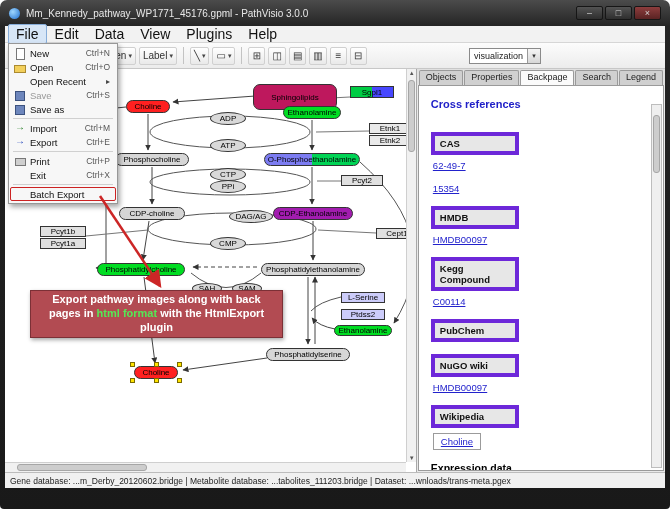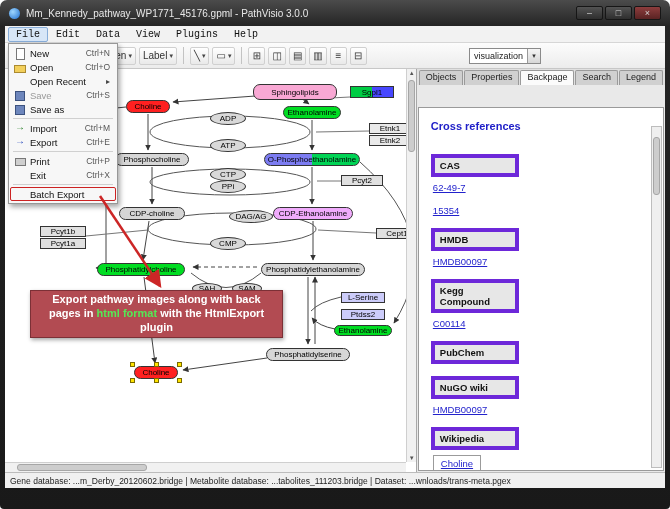--- a/index.html
+++ b/index.html
@@ -10,21 +10,21 @@
   .titlebar{height:26px;display:flex;align-items:center;padding:0 9px;color:#e8e8e8;font-size:10px;}
   .app-icon{width:11px;height:11px;border-radius:50%;margin-right:6px;
             background:radial-gradient(circle at 35% 35%,#9ed6ff,#1f6fd0);}
   .title-text{white-space:nowrap;overflow:hidden;text-overflow:ellipsis;}
   .win-buttons{margin-left:auto;display:flex;gap:2px;}
   .winbtn{width:27px;height:14px;display:flex;align-items:center;justify-content:center;color:#d5d5d5;
           font-size:9px;line-height:1;background:linear-gradient(#535353,#2e2e2e);border:1px solid #161616;border-radius:2px;}
   .winbtn.close{background:linear-gradient(#8d3d3d,#5a2323);}
   
   .content{position:absolute;left:5px;top:26px;width:660px;height:462px;background:#f0f0f0;display:flex;flex-direction:column;}
-  .menubar{height:17px;background:#f2f2f2;border-bottom:1px solid #d6d6d6;display:flex;align-items:center;font-size:10px;padding-left:3px;color:#111;font-family:Liberation Mono, monospace;}
+  .menubar{height:17px;background:#f2f2f2;border-bottom:1px solid #d6d6d6;display:flex;align-items:center;font-size:14px;padding-left:3px;color:#111;}
   .menu{padding:1px 7px;border:1px solid transparent;border-radius:2px;}
   .menu.active{background:#d7e6f7;border-color:#87add9;}
   .toolbar{height:26px;background:linear-gradient(#fcfcfc,#ececec);border-bottom:1px solid #c7c7c7;display:flex;align-items:center;gap:3px;padding:0 6px;font-size:9px;color:#222;}
   .combo{display:flex;align-items:center;background:#fff;border:1px solid #8a8a8a;height:16px;font-size:9px;}
   .combo .cval{padding:0 4px;min-width:36px;}
   .combo .carrow{width:13px;height:100%;background:linear-gradient(#f5f5f5,#d7d7d7);border-left:1px solid #9a9a9a;display:flex;align-items:center;justify-content:center;font-size:7px;color:#333;}
   .tsep{width:1px;height:17px;background:#c3c3c3;margin:0 3px;}
   .tbtn{height:18px;min-width:17px;display:flex;align-items:center;justify-content:center;border:1px solid #d0d0d0;background:linear-gradient(#fff,#e9e9e9);border-radius:2px;color:#333;font-size:10px;padding:0 3px;}
   .tbtn .dd{font-size:7px;margin-left:2px;color:#444;}
   .viz{margin-left:auto;margin-right:118px;}
@@ -41,21 +41,21 @@
   .annotation{position:absolute;left:25px;top:221px;width:253px;height:48px;background:#b24b52;border:1px solid #7c3036;
               color:#fff;font-weight:bold;font-size:11px;line-height:1.25;display:flex;align-items:center;justify-content:center;
               text-align:center;padding:3px 10px;z-index:20;box-shadow:1px 2px 4px rgba(0,0,0,.35);}
   .annotation .hl{color:#55e855;}
   .vscroll{position:absolute;right:0;top:0;width:10px;bottom:10px;background:#f1f1f1;border-left:1px solid #cfcfcf;}
   .vthumb{position:absolute;left:1px;top:11px;width:7px;height:72px;background:#cdcdcd;border:1px solid #a6a6a6;border-radius:3px;}
   .sarrow{position:absolute;left:0;width:10px;text-align:center;font-size:6px;color:#555;}
   .hscroll{position:absolute;left:0;bottom:0;height:10px;right:10px;background:#f1f1f1;border-top:1px solid #cfcfcf;}
   .hthumb{position:absolute;top:1px;left:12px;height:7px;width:130px;background:#cdcdcd;border:1px solid #a6a6a6;border-radius:3px;}
   
-  .sidepanel{flex:1;background:#e9e9e9;display:flex;flex-direction:column;position:relative;gap:22px;}
+  .sidepanel{flex:1;background:#e9e9e9;display:flex;flex-direction:column;position:relative;}
   .tabs{display:flex;height:16px;padding:1px 2px 0;gap:1px;font-size:9px;background:#e0e0e0;}
   .tab{padding:1px 6px;background:#d0d0d0;border:1px solid #9a9a9a;border-bottom:none;border-radius:2px 2px 0 0;color:#222;}
   .tab.active{background:#fbfbfb;}
   .panel-body{flex:1;background:#fff;border:1px solid #9a9a9a;margin:0 1px 1px;padding:8px 12px 4px;overflow:hidden;position:relative;}
   .xref-heading{color:#2020c8;font-weight:bold;font-size:11px;margin:4px 0 22px;}
   .xsec{margin-bottom:12px;}
   .xhead{width:88px;background:#e7e7e7;border:4px solid #6d28d9;font-weight:bold;font-size:9.5px;padding:2px 5px;color:#111;}
   .xval{margin:5px 0 0 2px;font-size:9.5px;color:#2222cc;text-decoration:underline;}
   .xval.plain{color:#111;text-decoration:none;}
   .xval.boxed{display:inline-block;border:1px solid #9b9b9b;background:#fff;padding:2px 7px;}
@@ -195,36 +195,36 @@
           <g stroke="#777" fill="none" stroke-width="1">
             <path d="M364,62 L311,63"></path>
             <path d="M336,112 L312,112"></path>
             <path d="M371,164 L313,161"></path>
             <path d="M81,167 L143,161"></path>
             <path d="M345,28 L306,30"></path>
           </g>
         </svg>
 
         <div id="nodes">
-            <div class="node rounded" style="left: 248px; top: 15px; width: 84px; height: 16px; background: #f9a8d4;">Sphingolipids</div>
+            <div class="node rounded" style="left: 248px; top: 15px; width: 84px; height: 26px; background: #be185d;">Sphingolipids</div>
             <div class="node gene" style="left: 345px; top: 17px; width: 44px; height: 12px; background: linear-gradient(to right, rgb(0, 204, 68) 0px, rgb(0, 204, 68) 50%, rgb(71, 71, 255) 50%, rgb(71, 71, 255) 100%);">Sgpl1</div>
             <div class="node rounded" style="left: 121px; top: 31px; width: 44px; height: 13px; background: rgb(255, 32, 32);">Choline</div>
             <div class="node rounded" style="left: 278px; top: 37px; width: 58px; height: 13px; background: rgb(0, 221, 34);">Ethanolamine</div>
             <div class="node ellipse" style="left: 205px; top: 43px; width: 36px; height: 13px; background: rgb(217, 217, 217);">ADP</div>
             <div class="node gene" style="left: 364px; top: 54px; width: 42px; height: 11px; background: rgb(233, 233, 233);">Etnk1</div>
             <div class="node gene" style="left: 364px; top: 66px; width: 42px; height: 11px; background: rgb(233, 233, 233);">Etnk2</div>
             <div class="node ellipse" style="left: 205px; top: 70px; width: 36px; height: 13px; background: rgb(217, 217, 217);">ATP</div>
             <div class="node rounded" style="left: 110px; top: 84px; width: 74px; height: 13px; background: rgb(214, 214, 214);">Phosphocholine</div>
             <div class="node rounded" style="left: 259px; top: 84px; width: 96px; height: 13px; background: linear-gradient(to right, rgb(124, 124, 242) 0px, rgb(124, 124, 242) 50%, rgb(0, 212, 85) 50%, rgb(0, 212, 85) 100%);">O-Phosphoethanolamine</div>
             <div class="node ellipse" style="left: 205px; top: 99px; width: 36px; height: 13px; background: rgb(217, 217, 217);">CTP</div>
             <div class="node gene" style="left: 336px; top: 106px; width: 42px; height: 11px; background: rgb(224, 224, 224);">Pcyt2</div>
             <div class="node ellipse" style="left: 205px; top: 111px; width: 36px; height: 13px; background: rgb(217, 217, 217);">PPi</div>
             <div class="node rounded" style="left: 114px; top: 138px; width: 66px; height: 13px; background: rgb(214, 214, 214);">CDP-choline</div>
             <div class="node ellipse" style="left: 224px; top: 141px; width: 44px; height: 13px; background: rgb(217, 217, 217);">DAG/AG</div>
-            <div class="node rounded" style="left: 268px; top: 138px; width: 80px; height: 13px; background: #f0abfc;">CDP-Ethanolamine</div>
+            <div class="node rounded" style="left: 268px; top: 138px; width: 80px; height: 13px; background: #a21caf;">CDP-Ethanolamine</div>
             <div class="node gene" style="left: 371px; top: 159px; width: 42px; height: 11px; background: rgb(224, 224, 224);">Cept1</div>
             <div class="node gene" style="left: 35px; top: 157px; width: 46px; height: 11px; background: rgb(224, 224, 224);">Pcyt1b</div>
             <div class="node gene" style="left: 35px; top: 169px; width: 46px; height: 11px; background: rgb(224, 224, 224);">Pcyt1a</div>
             <div class="node ellipse" style="left: 205px; top: 168px; width: 36px; height: 13px; background: rgb(217, 217, 217);">CMP</div>
             <div class="node rounded" style="left: 92px; top: 194px; width: 88px; height: 13px; background: rgb(0, 221, 34);">Phosphatidylcholine</div>
             <div class="node rounded" style="left: 256px; top: 194px; width: 104px; height: 13px; background: rgb(214, 214, 214);">Phosphatidylethanolamine</div>
             <div class="node ellipse" style="left: 187px; top: 214px; width: 30px; height: 11px; background: rgb(217, 217, 217);">SAH</div>
             <div class="node ellipse" style="left: 227px; top: 214px; width: 30px; height: 11px; background: rgb(217, 217, 217);">SAM</div>
             <div class="node gene" style="left: 336px; top: 223px; width: 44px; height: 11px; background: rgb(204, 204, 250);">L-Serine</div>
             <div class="node gene" style="left: 336px; top: 240px; width: 44px; height: 11px; background: rgb(204, 204, 250);">Ptdss2</div>

